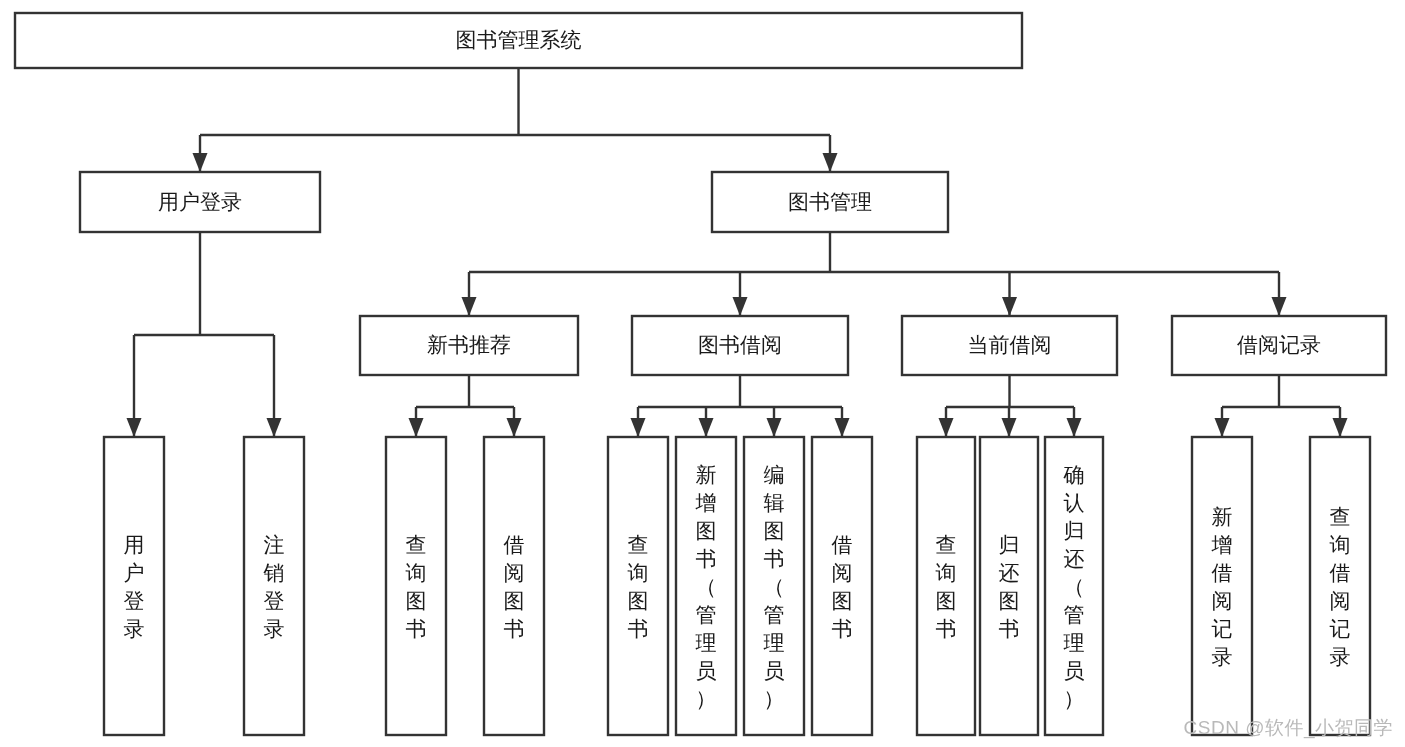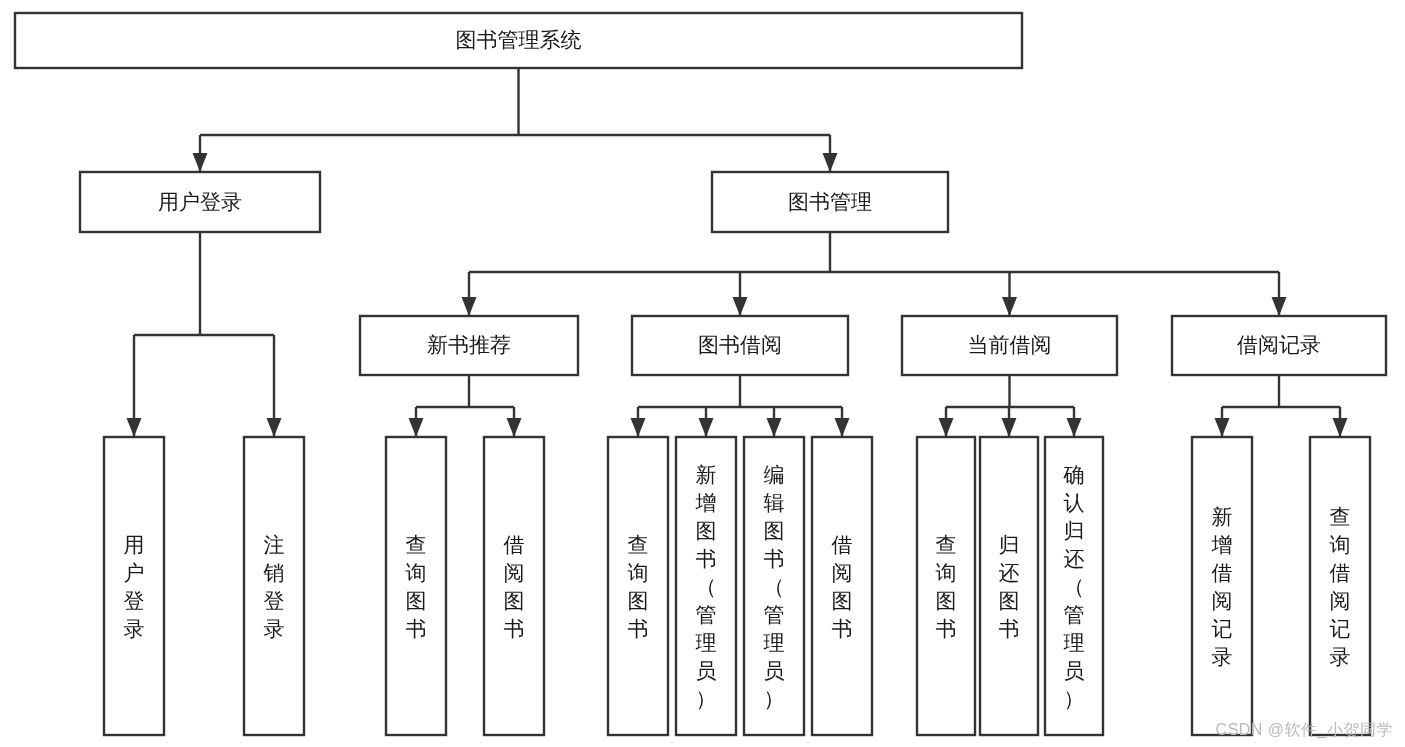--- a/index.html
+++ b/index.html
@@ -52,21 +52,21 @@
     font-family: "Liberation Sans", "DejaVu Sans", sans-serif;
     font-size: 21px;
     fill: #1a1a1a;
     text-anchor: middle;
   }
   .watermark {
     position: absolute;
     right: 12px;
     bottom: 6px;
     font-family: "Liberation Sans", "DejaVu Sans", sans-serif;
-    font-size: 16px;
+    font-size: 19px;
     color: #b9b9b9;
     white-space: nowrap;
     letter-spacing: 0.5px;
   }
 </style>
 </head>
 <body>
 
 <div id="diagram-root">
   <svg id="diagram-svg" viewBox="0 0 1405 747">

